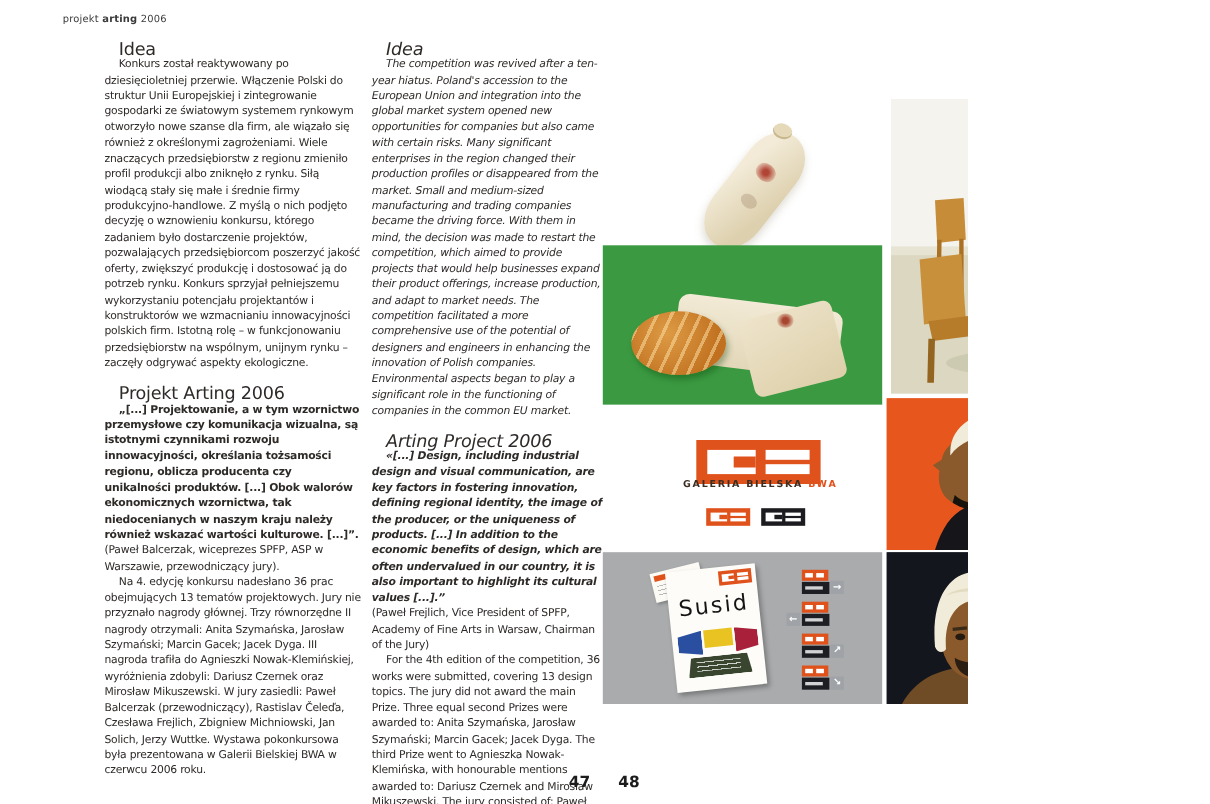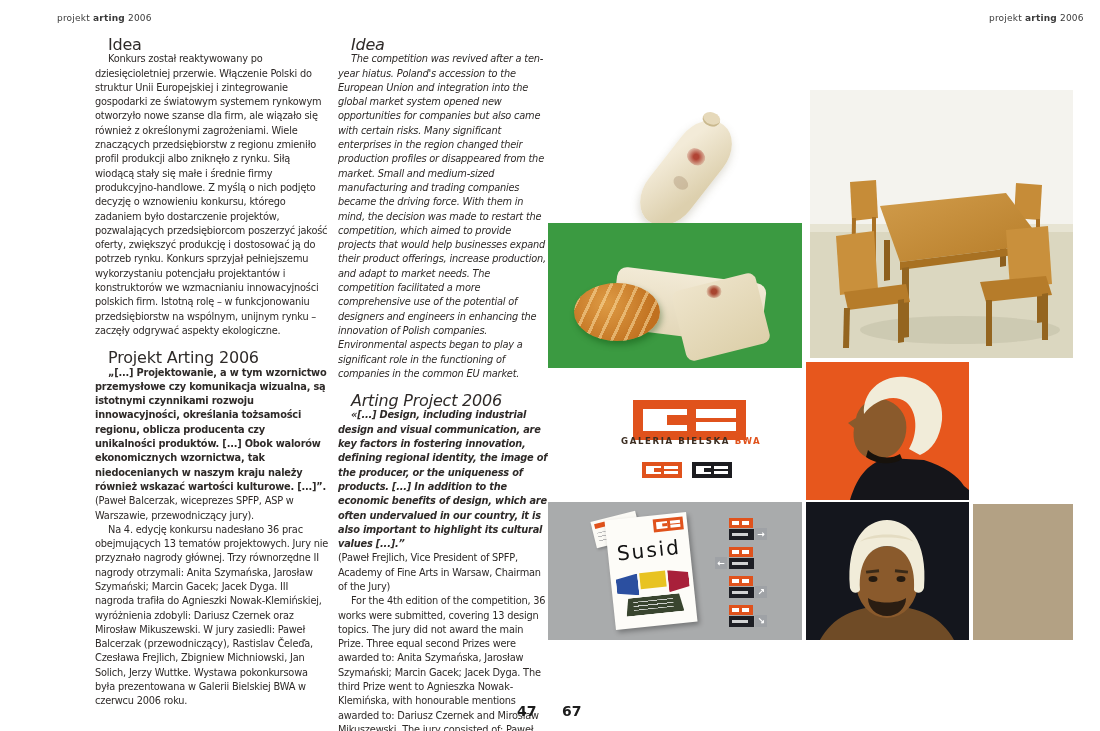--- a/index.html
+++ b/index.html
@@ -1,16 +1,16 @@
 <!DOCTYPE html>
 <html><head>
 <meta charset="utf-8">
 <style>
   html,body{margin:0;padding:0;background:#ffffff;}
-  .page{position:relative;width:1100px;height:731px;background:#ffffff;overflow:hidden;
+  .page{position:relative;width:880px;height:731px;background:#ffffff;overflow:hidden;
         font-family:"DejaVu Sans","Liberation Sans",sans-serif;}
 
   
   .hdr{position:absolute;top:13px;font-size:9px;color:#3a3a3a;letter-spacing:.2px;}
   .hdr-left{left:57px;}
   .hdr-right{left:989px;}
 
   
   .col{position:absolute;top:38px;color:#2e2a28;font-size:9.8px;line-height:14.3px;letter-spacing:-.2px;}
   .col-left{left:95px;width:233px;}
@@ -298,15 +298,15 @@
   </div>
 
   <div class="panel beige-panel"></div>
 
   <div class="caption caption-left">
   </div>
   <div class="caption caption-right">
   </div>
 
   <div class="folio folio-left">47</div>
-  <div class="folio folio-right">67</div>
+  <div class="folio folio-right">48</div>
 
 </div>
 
 </body></html>

